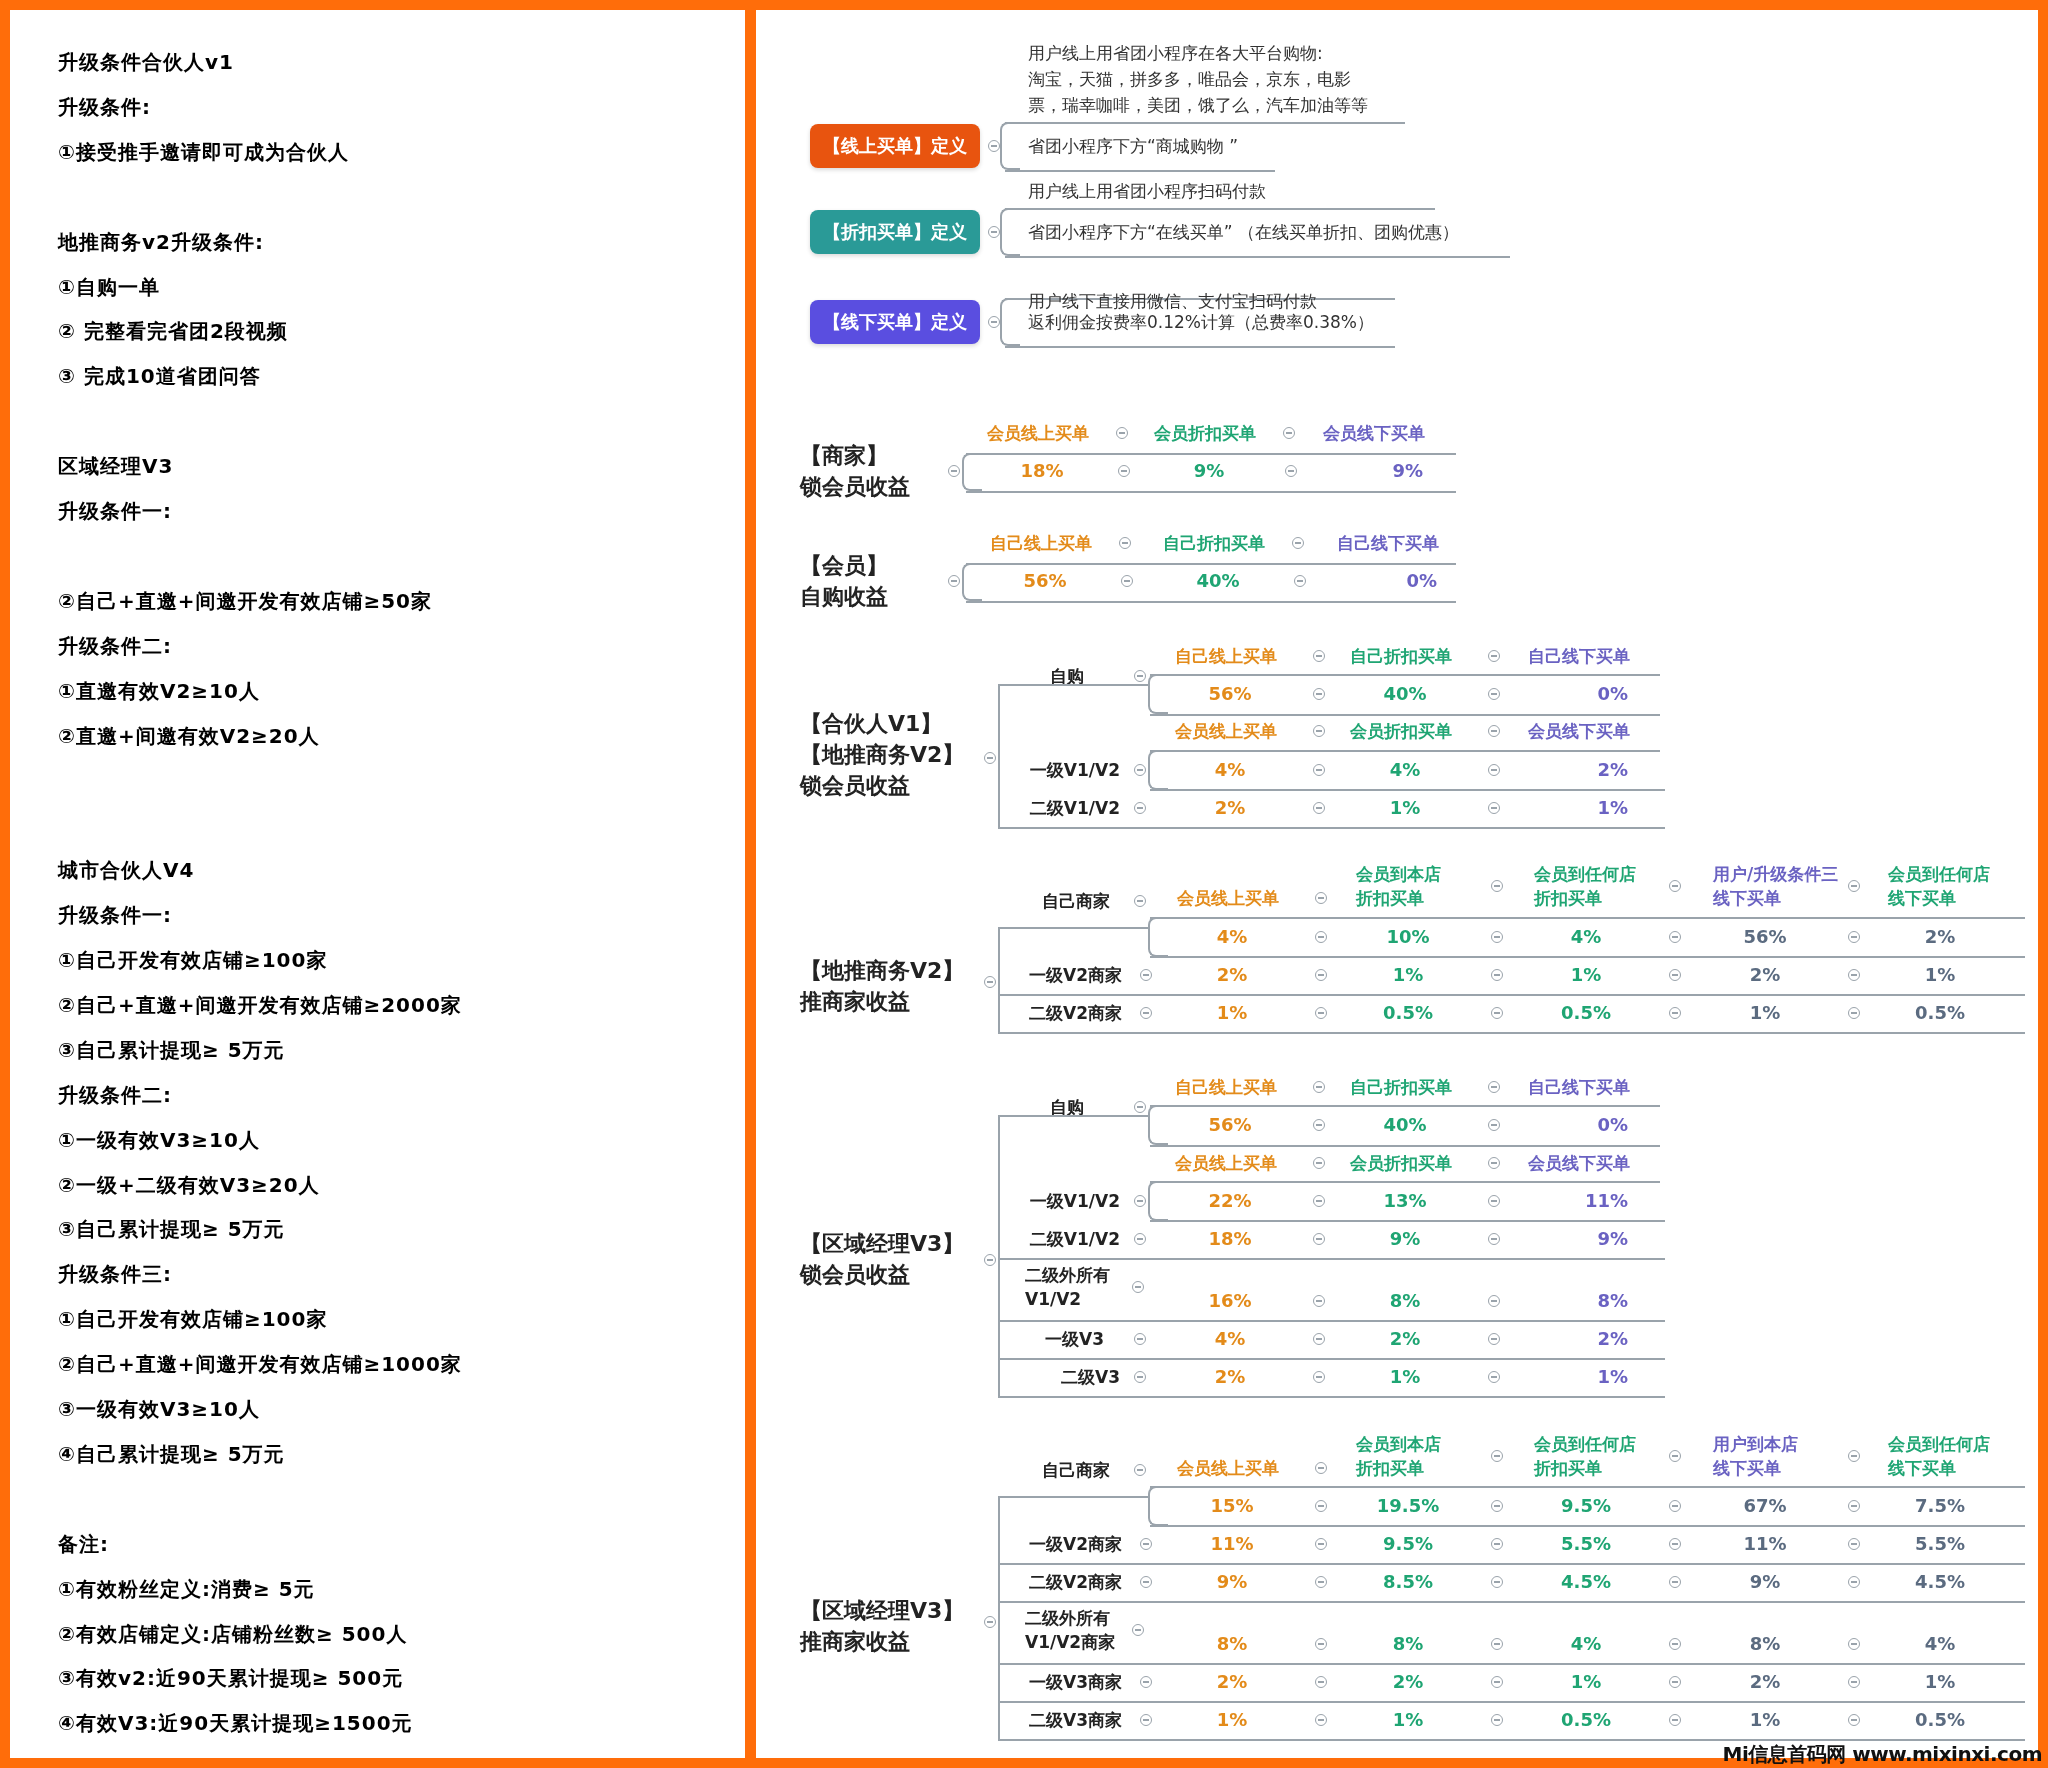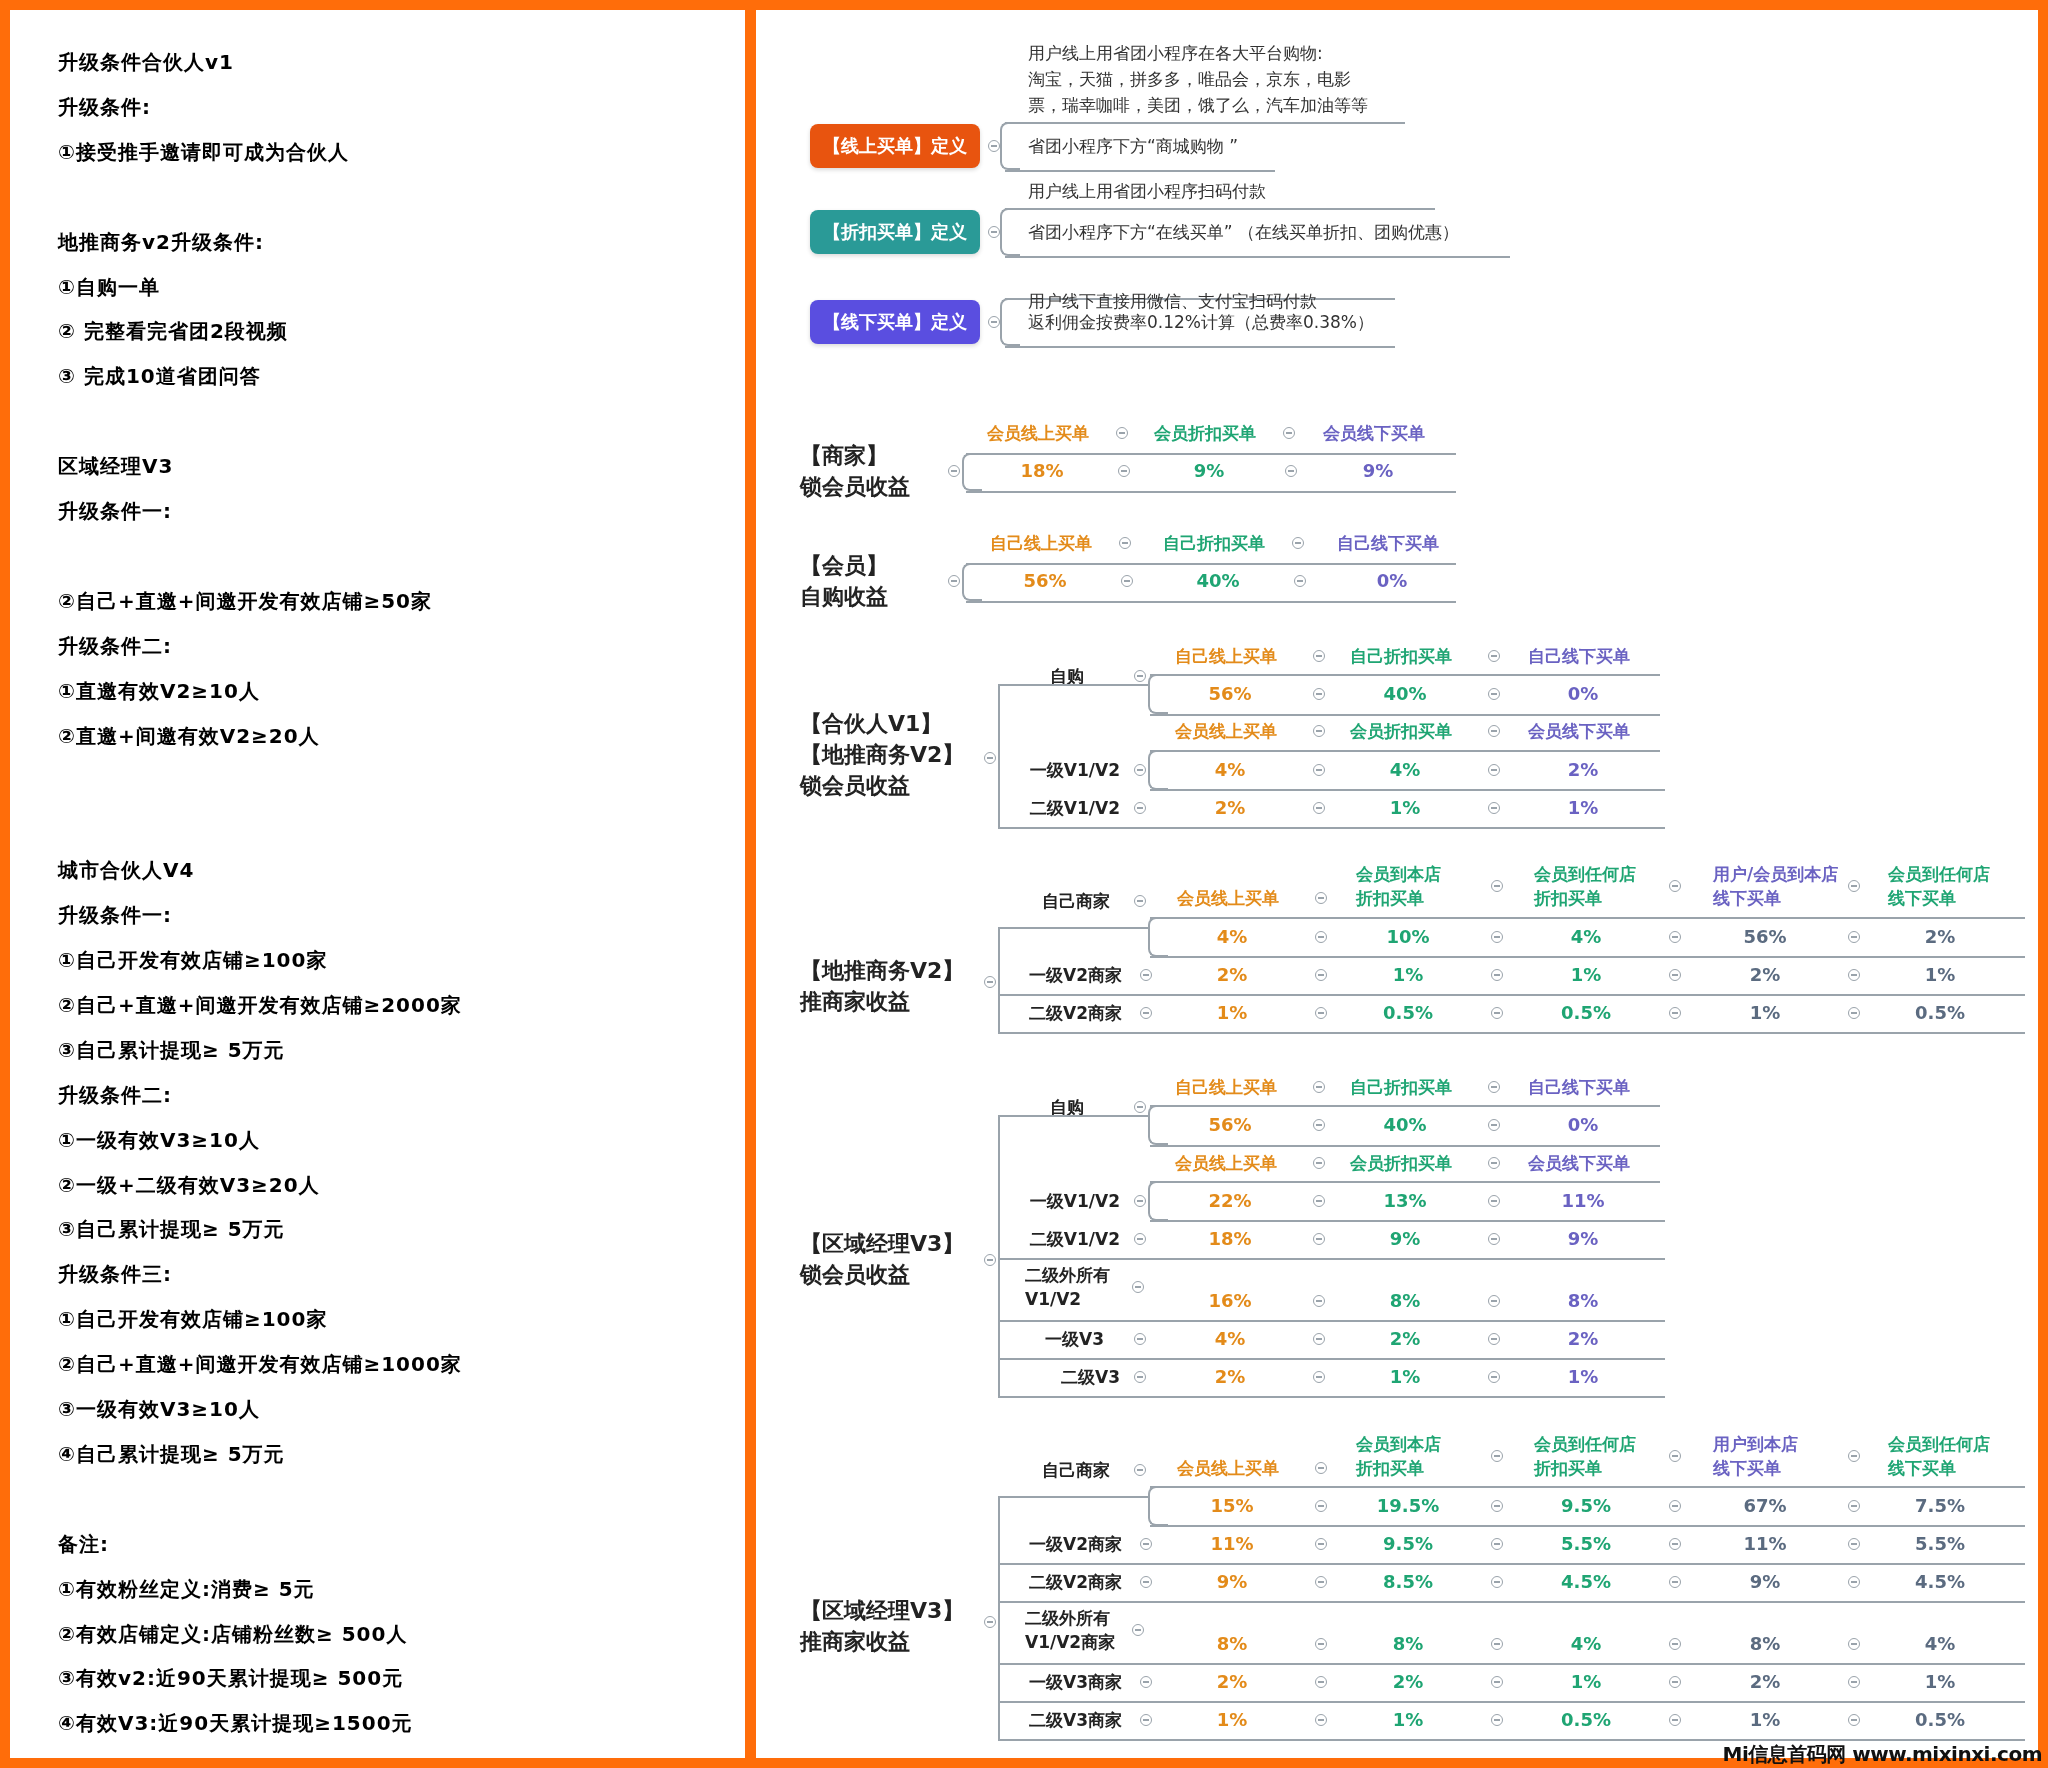--- a/index.html
+++ b/index.html
@@ -15,21 +15,21 @@
   .hline { position: absolute; height: 2px; background: #9aa3ab; }
   .vline { position: absolute; width: 2px; background: #9aa3ab; }
   .collapse { position: absolute; width: 12px; height: 12px; border: 1.5px solid #9aa3ab; border-radius: 50%; background: #fff; }
   .collapse::after { content: ""; position: absolute; left: 2px; right: 2px; top: 4px; height: 1.5px; background: #9aa3ab; }
   .sec-title { position: absolute; font-size: 22px; font-weight: bold; color: #222; line-height: 31px; white-space: nowrap; }
   .row-label { position: absolute; font-size: 17px; font-weight: bold; color: #222; line-height: 24px; white-space: nowrap; text-align: right; }
   .hdr { position: absolute; font-size: 17px; font-weight: bold; line-height: 24px; white-space: nowrap; }
   .val { position: absolute; font-size: 18px; font-weight: bold; white-space: nowrap; text-align: center; width: 90px; }
   .c-or { color: #e38b1a; }
   .c-gr { color: #1fa573; }
-  .c-pu { color: #6a62c2; }
+  .c-pu { color: #6a62c2; text-align: right; }
   .c-gy { color: #5b6b80; }
   #watermark { position: absolute; right: 6px; bottom: 0px; font-size: 20px; font-weight: bold; color: #111; font-family: "DejaVu Sans", sans-serif; letter-spacing: -0.5px; }
 </style>
 </head>
 <body>
 
 <div id="left-panel" class="panel">
     <div class="lp-line" style="top: 30px;">升级条件合伙人v1</div>
     <div class="lp-line" style="top: 74.9px;">升级条件:</div>
     <div class="lp-line" style="top: 119.8px;">①接受推手邀请即可成为合伙人</div>
@@ -236,21 +236,21 @@
     <div class="collapse" style="left: 228px; top: 966px;"></div>
     <div class="vline" style="left: 242px; top: 917px; height: 106px;"></div>
     <div class="hdr c-or" style="left: 421px; top: 876px;">会员线上买单</div>
     <div class="collapse" style="left: 559px; top: 882px;"></div>
     <div class="hdr c-gr" style="left: 600px; top: 852px;">会员到本店</div>
     <div class="hdr c-gr" style="left: 600px; top: 876px;">折扣买单</div>
     <div class="collapse" style="left: 735px; top: 870px;"></div>
     <div class="hdr c-gr" style="left: 778px; top: 852px;">会员到任何店</div>
     <div class="hdr c-gr" style="left: 778px; top: 876px;">折扣买单</div>
     <div class="collapse" style="left: 913px; top: 870px;"></div>
-    <div class="hdr c-pu" style="left: 957px; top: 852px;">用户/会员到本店</div>
+    <div class="hdr c-pu" style="left: 957px; top: 852px;">用户/升级条件三</div>
     <div class="hdr c-pu" style="left: 957px; top: 876px;">线下买单</div>
     <div class="collapse" style="left: 1092px; top: 870px;"></div>
     <div class="hdr c-gr" style="left: 1132px; top: 852px;">会员到任何店</div>
     <div class="hdr c-gr" style="left: 1132px; top: 876px;">线下买单</div>
     <div class="row-label" style="left: 254px; top: 879px; width: 100px;">自己商家</div>
     <div class="collapse" style="left: 378px; top: 885px;"></div>
     <div class="val c-or" style="left: 431px; top: 916px;">4%</div>
     <div class="collapse" style="left: 559px; top: 921px;"></div>
     <div class="val c-gr" style="left: 607px; top: 916px;">10%</div>
     <div class="collapse" style="left: 735px; top: 921px;"></div>

